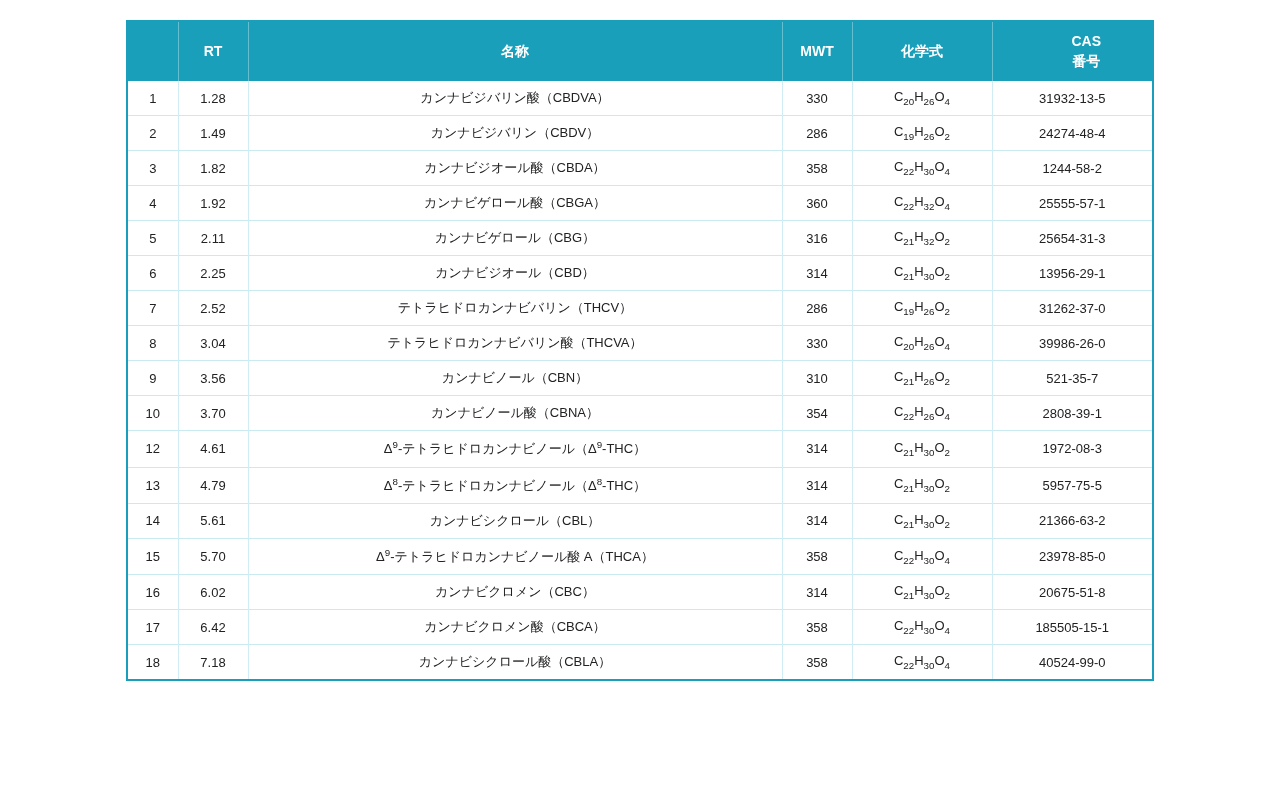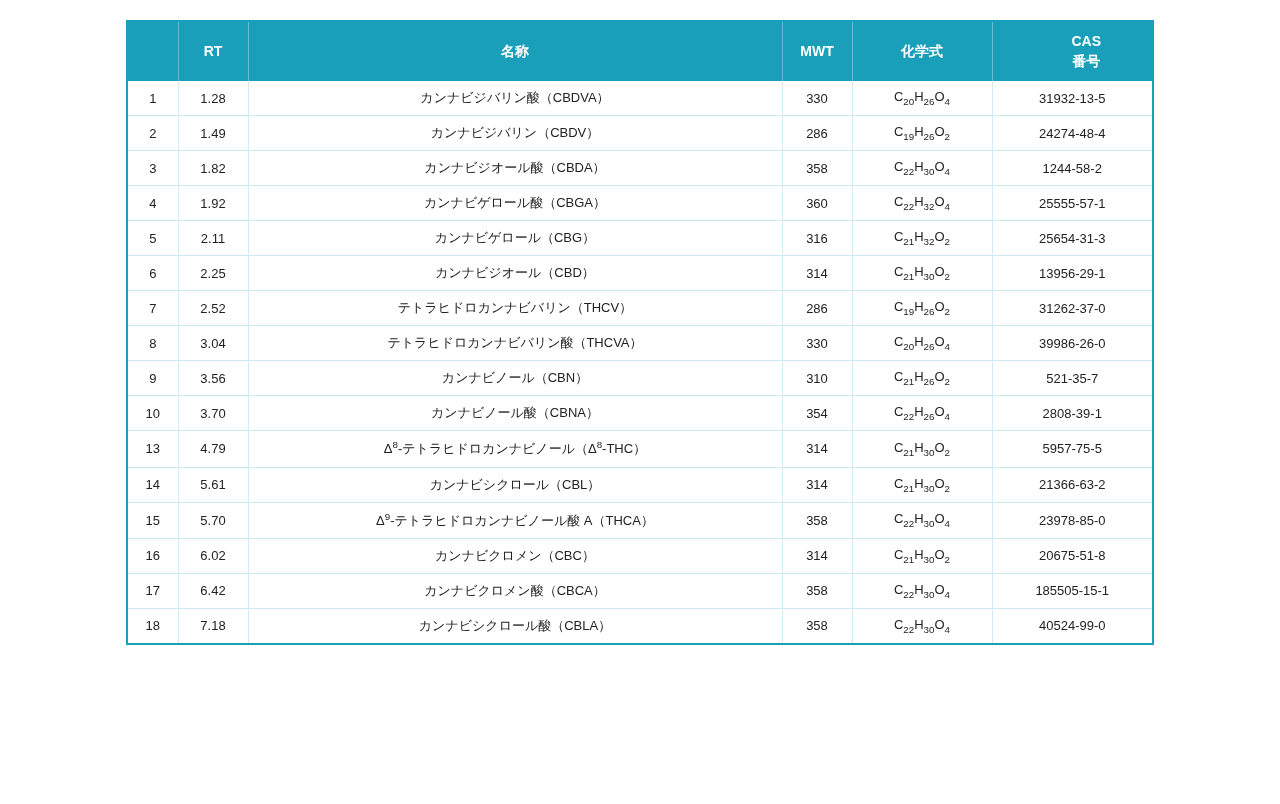--- a/index.html
+++ b/index.html
@@ -157,20 +157,28 @@
         </tr>
         <tr>
           <td>10</td>
           <td>3.70</td>
           <td class="name-col">カンナビノール酸（CBNA）</td>
           <td>354</td>
           <td>C<sub>22</sub>H<sub>26</sub>O<sub>4</sub></td>
           <td>2808-39-1</td>
         </tr>
         <tr>
+          <td>12</td>
+          <td>4.61</td>
+          <td class="name-col">Δ<sup>9</sup>-テトラヒドロカンナビノール（Δ<sup>9</sup>-THC）</td>
+          <td>314</td>
+          <td>C<sub>21</sub>H<sub>30</sub>O<sub>2</sub></td>
+          <td>1972-08-3</td>
+        </tr>
+        <tr>
           <td>13</td>
           <td>4.79</td>
           <td class="name-col">Δ<sup>8</sup>-テトラヒドロカンナビノール（Δ<sup>8</sup>-THC）</td>
           <td>314</td>
           <td>C<sub>21</sub>H<sub>30</sub>O<sub>2</sub></td>
           <td>5957-75-5</td>
         </tr>
         <tr>
           <td>14</td>
           <td>5.61</td>

